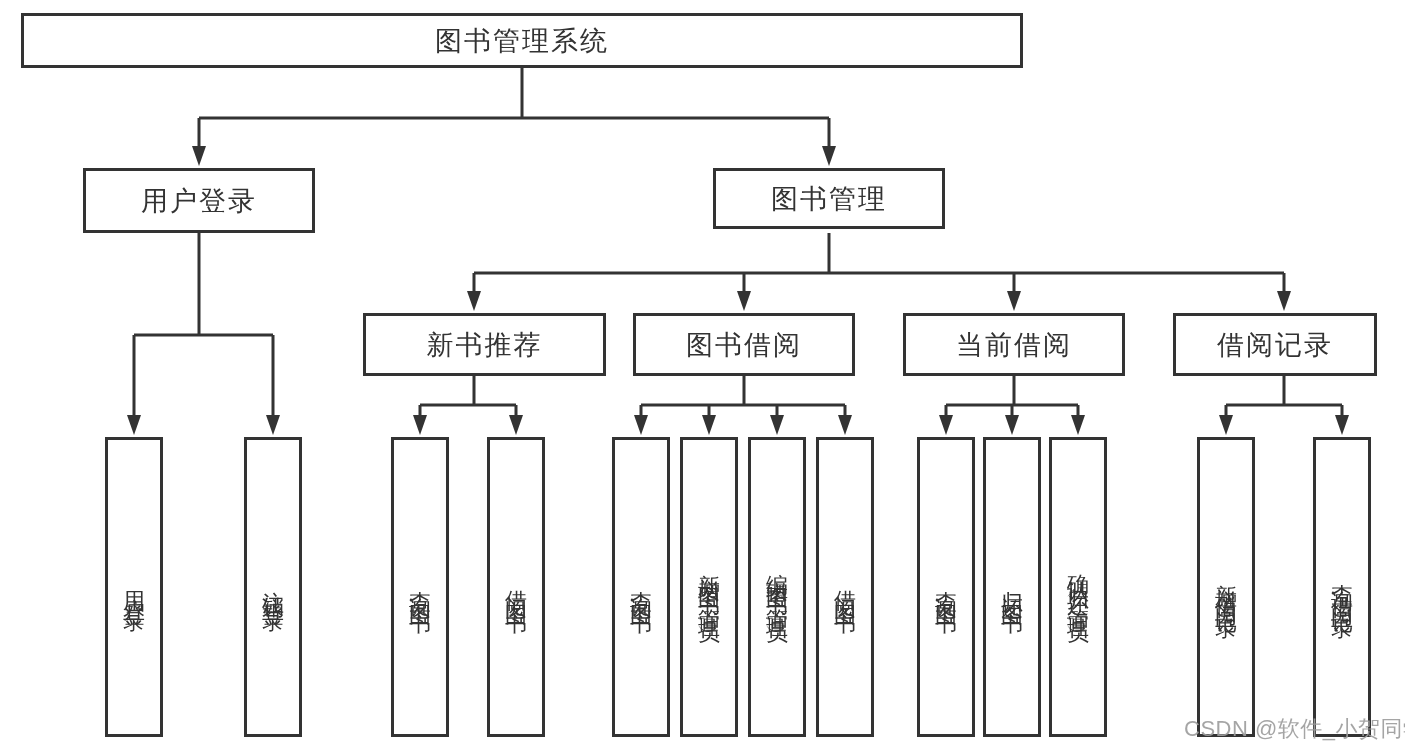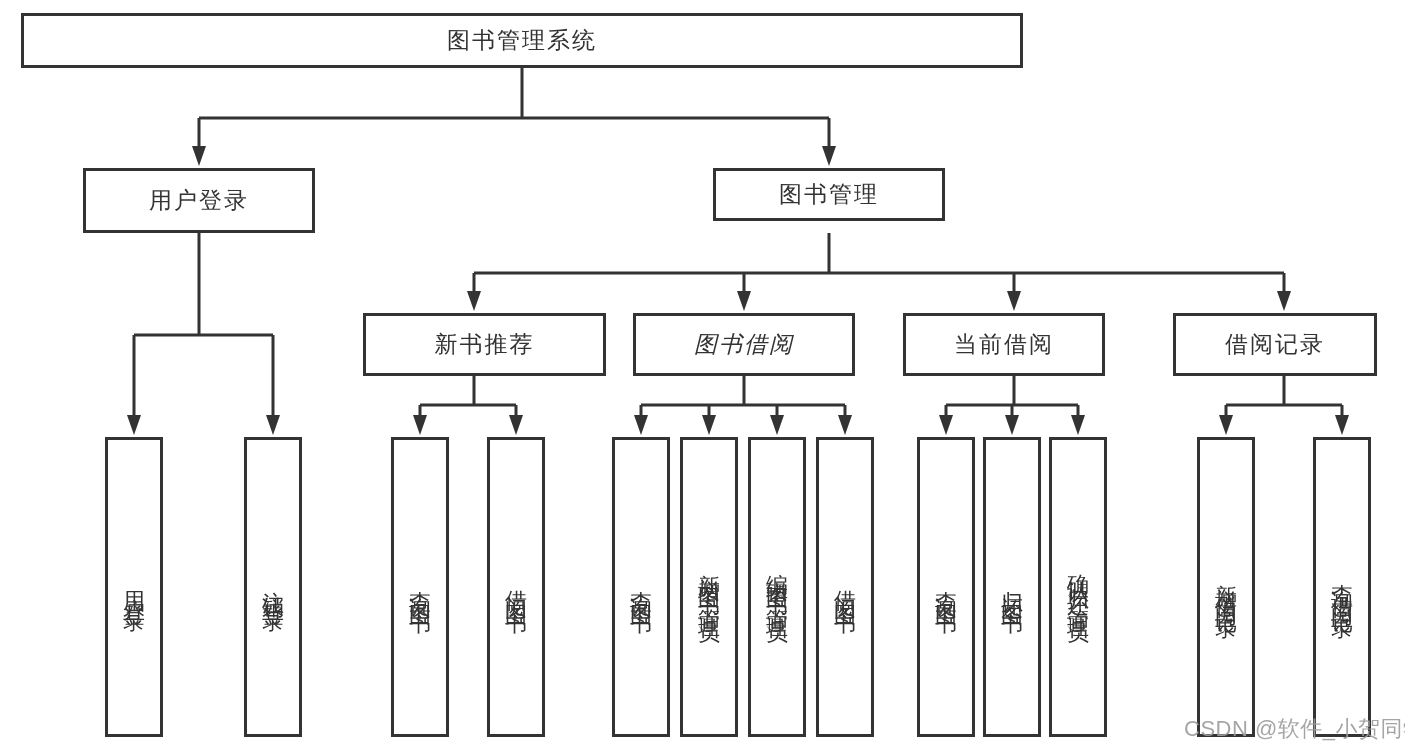--- a/index.html
+++ b/index.html
@@ -15,21 +15,21 @@
   }
   .connectors{position:absolute;left:0;top:0;z-index:0;}
   .connectors path{stroke:var(--line);stroke-width:3;fill:none;}
   .connectors polygon{fill:var(--line);stroke:none;}
   .box{
     position:absolute;box-sizing:border-box;z-index:1;
     background:#ffffff;border:3px solid var(--box-border);
     display:flex;align-items:center;justify-content:center;
     color:var(--text);
   }
-  .hdr .lbl{font-size:23px;letter-spacing:2px;white-space:nowrap;}
+  .hdr .lbl{font-size:27px;letter-spacing:2px;white-space:nowrap;}
   .leaf .lbl{
     writing-mode:vertical-rl;text-orientation:mixed;
     font-size:22px;letter-spacing:7px;line-height:1;white-space:nowrap;
   }
   .watermark{
     position:absolute;left:1184px;top:714px;z-index:3;
     color:var(--watermark);opacity:.92;
     font-size:22px;letter-spacing:0.5px;white-space:nowrap;
   }
 </style>
@@ -81,31 +81,31 @@
     </g>
   </svg>
 
   <div class="box hdr" style="left:21px;top:13px;width:1002px;height:55px;">
     <span class="lbl">图书管理系统</span>
   </div>
 
   <div class="box hdr" style="left:83px;top:168px;width:232px;height:65px;">
     <span class="lbl">用户登录</span>
   </div>
-  <div class="box hdr" style="left:713px;top:168px;width:232px;height:53px;">
+  <div class="box hdr" style="left:713px;top:168px;width:232px;height:61px;">
     <span class="lbl">图书管理</span>
   </div>
 
   <div class="box hdr" style="left:363px;top:313px;width:243px;height:63px;">
     <span class="lbl">新书推荐</span>
   </div>
-  <div class="box hdr" style="left:633px;top:313px;width:222px;height:63px;font-style:italic;">
+  <div class="box hdr" style="left:633px;top:313px;width:222px;height:63px;">
     <span class="lbl">图书借阅</span>
   </div>
-  <div class="box hdr" style="left:903px;top:313px;width:202px;height:63px;">
+  <div class="box hdr" style="left:903px;top:313px;width:222px;height:63px;">
     <span class="lbl">当前借阅</span>
   </div>
   <div class="box hdr" style="left:1173px;top:313px;width:204px;height:63px;">
     <span class="lbl">借阅记录</span>
   </div>
 
   <div class="box leaf" style="left:105px;top:437px;width:58px;height:300px;">
     <span class="lbl">用户登录</span>
   </div>
   <div class="box leaf" style="left:244px;top:437px;width:58px;height:300px;">

